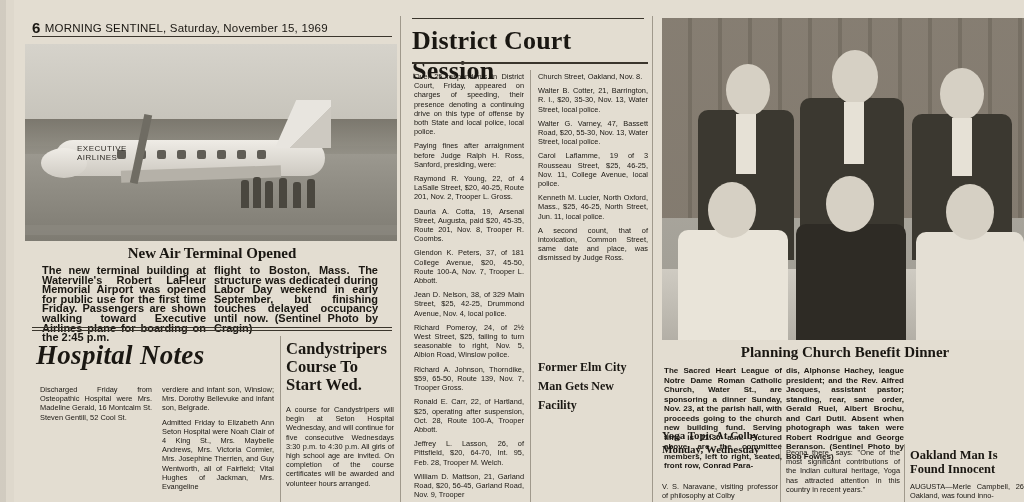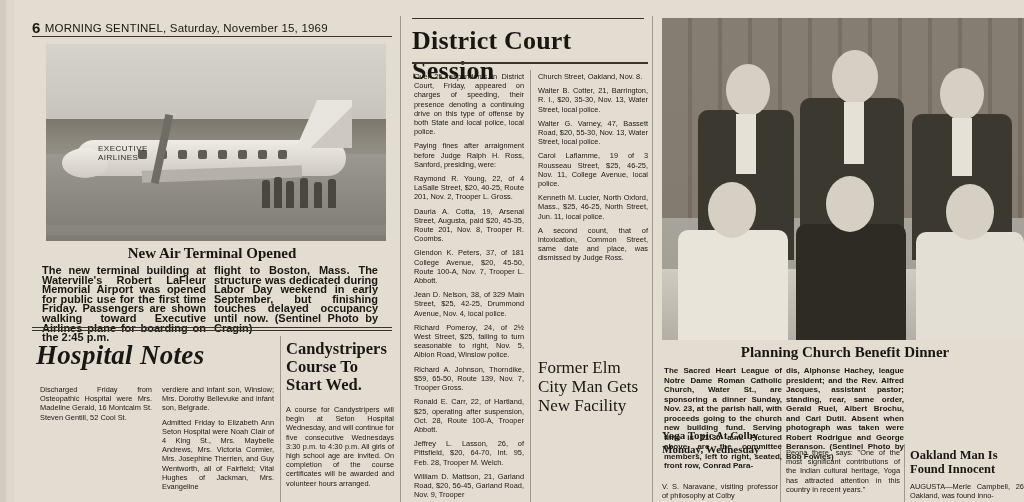--- a/index.html
+++ b/index.html
@@ -24,21 +24,21 @@
   .masthead{
     position:absolute;left:18px;top:18px;width:360px;
     font-family:"Liberation Sans", sans-serif;
   }
   .masthead .pg{font-size:15px;font-weight:bold;vertical-align:-1px;}
   .masthead .mh{font-size:11.5px;letter-spacing:.2px;}
   .hr-top{position:absolute;left:18px;top:36px;width:360px;height:1px;background:#3a352c;}
 
   
   .photo1{
-    position:absolute;left:32px;top:44px;width:340px;height:197px;
+    position:absolute;left:11px;top:44px;width:372px;height:197px;
     background:linear-gradient(180deg,#c9c5bd 0%,#b9b6ae 40%,#a9a69d 100%);
     overflow:hidden;
   }
   .sky{position:absolute;left:0;top:0;width:100%;height:52%;
     background:linear-gradient(180deg,#d6d3cb,#c2bfb6);}
   .treeline{position:absolute;left:0;top:38%;width:100%;height:18%;
     background:linear-gradient(180deg,#6e6a60,#8d8a80);opacity:.85;}
   .ground{position:absolute;left:0;top:56%;width:100%;height:44%;
     background:linear-gradient(180deg,#9b988f,#7e7b72);}
   .fuselage{position:absolute;left:30px;top:96px;width:270px;height:36px;border-radius:18px;
@@ -99,21 +99,21 @@
   .dc-h{
     position:absolute;left:398px;top:26px;width:236px;
     font-size:26px;font-weight:bold;letter-spacing:.2px;
   }
   .dc-hr{position:absolute;left:398px;top:62px;width:236px;height:2px;background:#3a352c;}
   .dc-c1{position:absolute;left:400px;top:72px;width:110px;}
   .dc-c2{position:absolute;left:524px;top:72px;width:110px;}
 
   .fe-h{
     position:absolute;left:524px;top:358px;width:110px;
-    font-size:17px;font-weight:normal;line-height:19px;
+    font-size:12px;font-weight:bold;line-height:19px;
   }
   .fe-body{position:absolute;left:524px;top:432px;width:110px;}
 
   
   .photo2{
     position:absolute;left:648px;top:18px;width:366px;height:322px;
     background:linear-gradient(180deg,#b8b4ab,#9d9a91);
     overflow:hidden;
   }
   .backboard{position:absolute;left:0;top:0;width:100%;height:62%;

